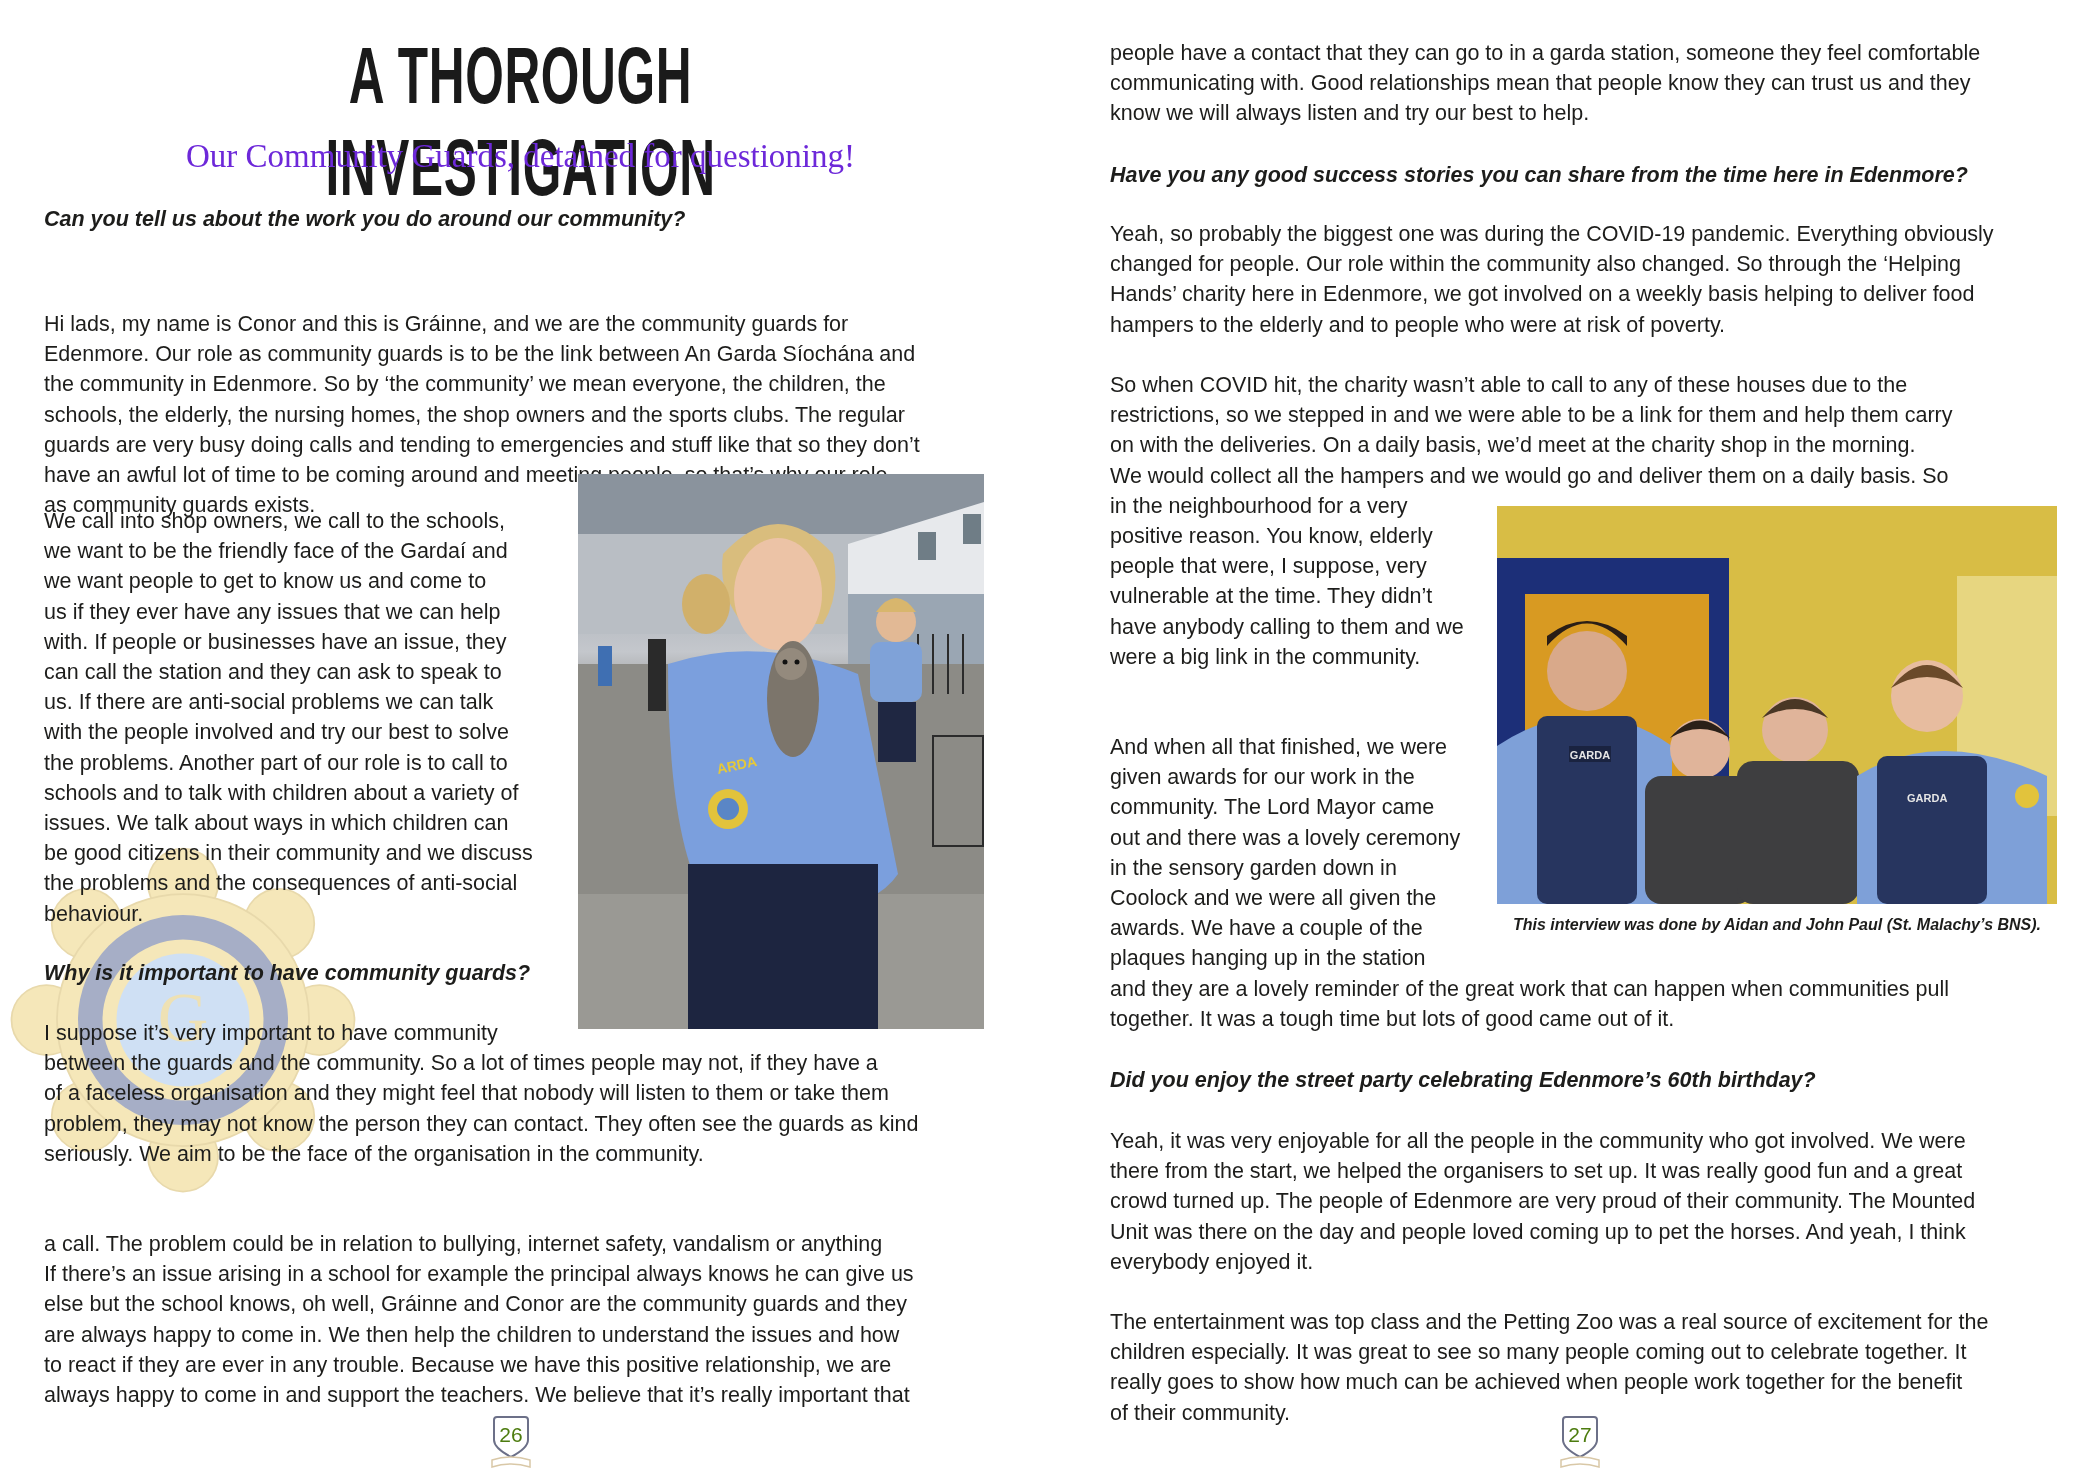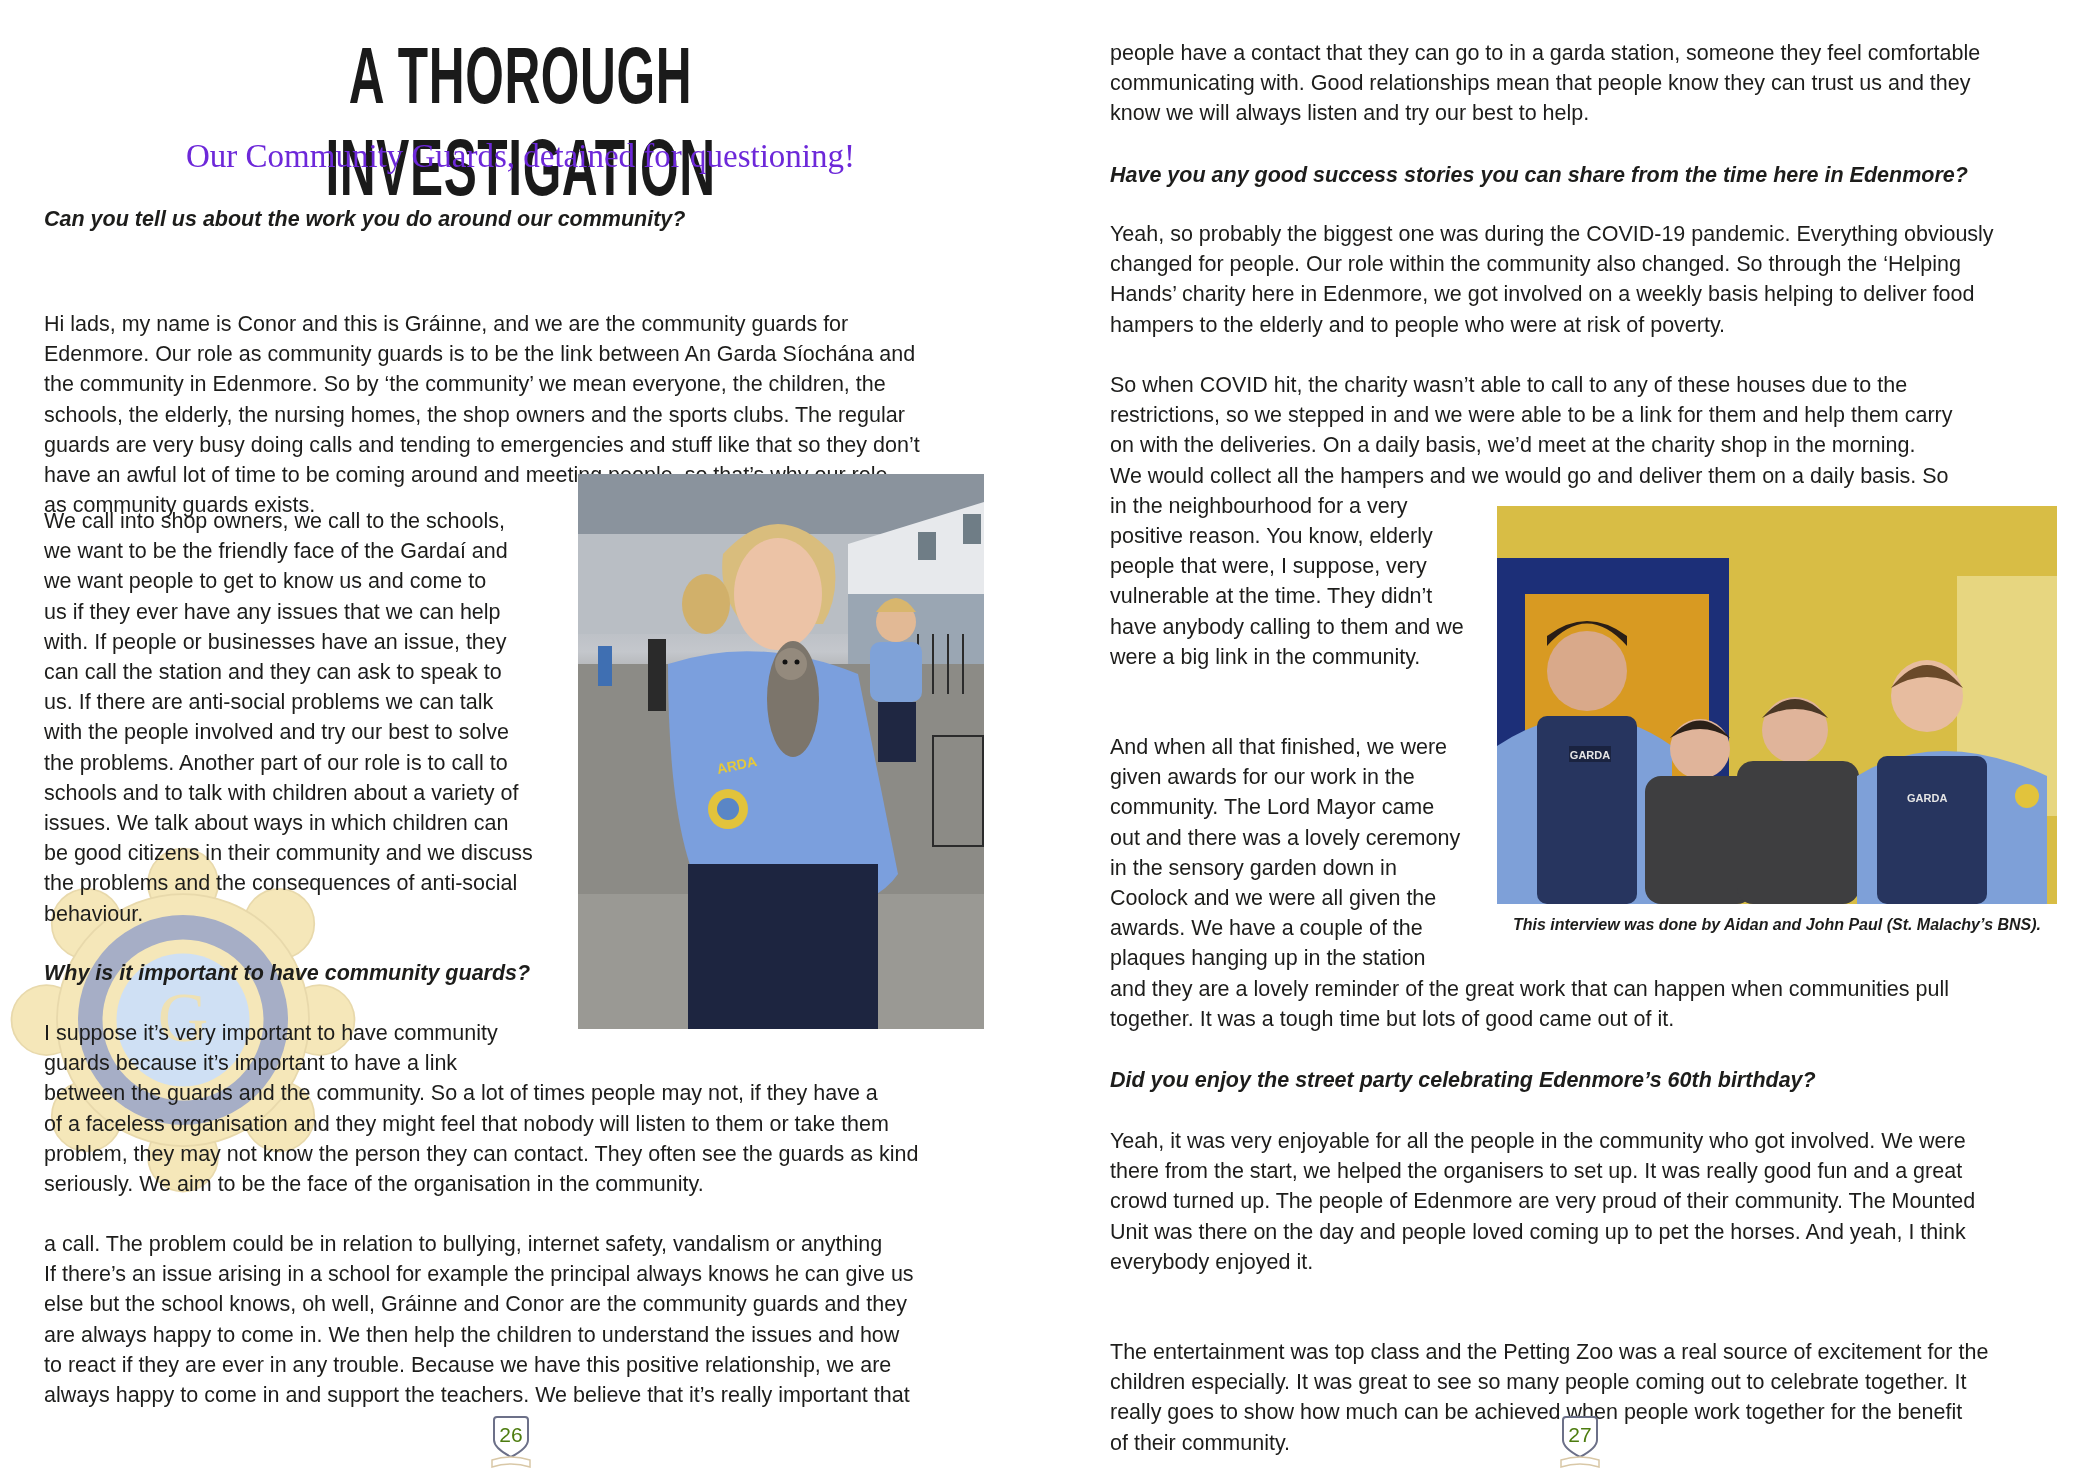--- a/index.html
+++ b/index.html
@@ -89,21 +89,20 @@
     <span>issues. We talk about ways in which children can</span>
     <span>be good citizens in their community and we discuss</span>
     <span>the problems and the consequences of anti-social</span>
     <span>behaviour.</span>
   </div>
 
   <p class="txt q" style="left:44px; top:958px;">Why is it important to have community guards?</p>
 
   <div class="txt nowrap-lines" style="left:44px; top:1018px;">
     <span>I suppose it’s very important to have community</span>
-    <span>guards because it’s important to have a link</span>
     <span>between the guards and the community. So a lot of times people may not, if they have a</span>
     <span>of a faceless organisation and they might feel that nobody will listen to them or take them</span>
     <span>problem, they may not know the person they can contact. They often see the guards as kind</span>
     <span>seriously. We aim to be the face of the organisation in the community.</span>
   </div>
 
   <div class="txt nowrap-lines" style="left:44px; top:1229px;">
     <span>a call. The problem could be in relation to bullying, internet safety, vandalism or anything</span>
     <span>If there’s an issue arising in a school for example the principal always knows he can give us</span>
     <span>else but the school knows, oh well, Gráinne and Conor are the community guards and they</span>
@@ -214,21 +213,21 @@
   <p class="txt q" style="left:69px; top:1065px;">Did you enjoy the street party celebrating Edenmore’s 60th birthday?</p>
 
   <div class="txt nowrap-lines" style="left:69px; top:1126px;">
     <span>Yeah, it was very enjoyable for all the people in the community who got involved. We were</span>
     <span>there from the start, we helped the organisers to set up. It was really good fun and a great</span>
     <span>crowd turned up. The people of Edenmore are very proud of their community. The Mounted</span>
     <span>Unit was there on the day and people loved coming up to pet the horses. And yeah, I think</span>
     <span>everybody enjoyed it.</span>
   </div>
 
-  <div class="txt nowrap-lines" style="left:69px; top:1307px;margin-top:30px;">
+  <div class="txt nowrap-lines" style="left:69px; top:1307px;">
     <span>The entertainment was top class and the Petting Zoo was a real source of excitement for the</span>
     <span>children especially. It was great to see so many people coming out to celebrate together. It</span>
     <span>really goes to show how much can be achieved when people work together for the benefit</span>
     <span>of their community.</span>
   </div>
 
   <div class="pagenum" style="left:516px; top:1414px;">
     <svg width="60" height="56" viewBox="0 0 60 56">
       <path d="M9 3 h28 q3 0 3 3 v20 q0 8 -17 17 q-17 -9 -17 -17 v-20 q0 -3 3 -3z" fill="#fff" stroke="#6c7088" stroke-width="2"></path>
       <path d="M4 46 q19 -6 38 0 v7 q-19 -6 -38 0z" fill="#fff" stroke="#d9c8a7" stroke-width="1.5"></path>

